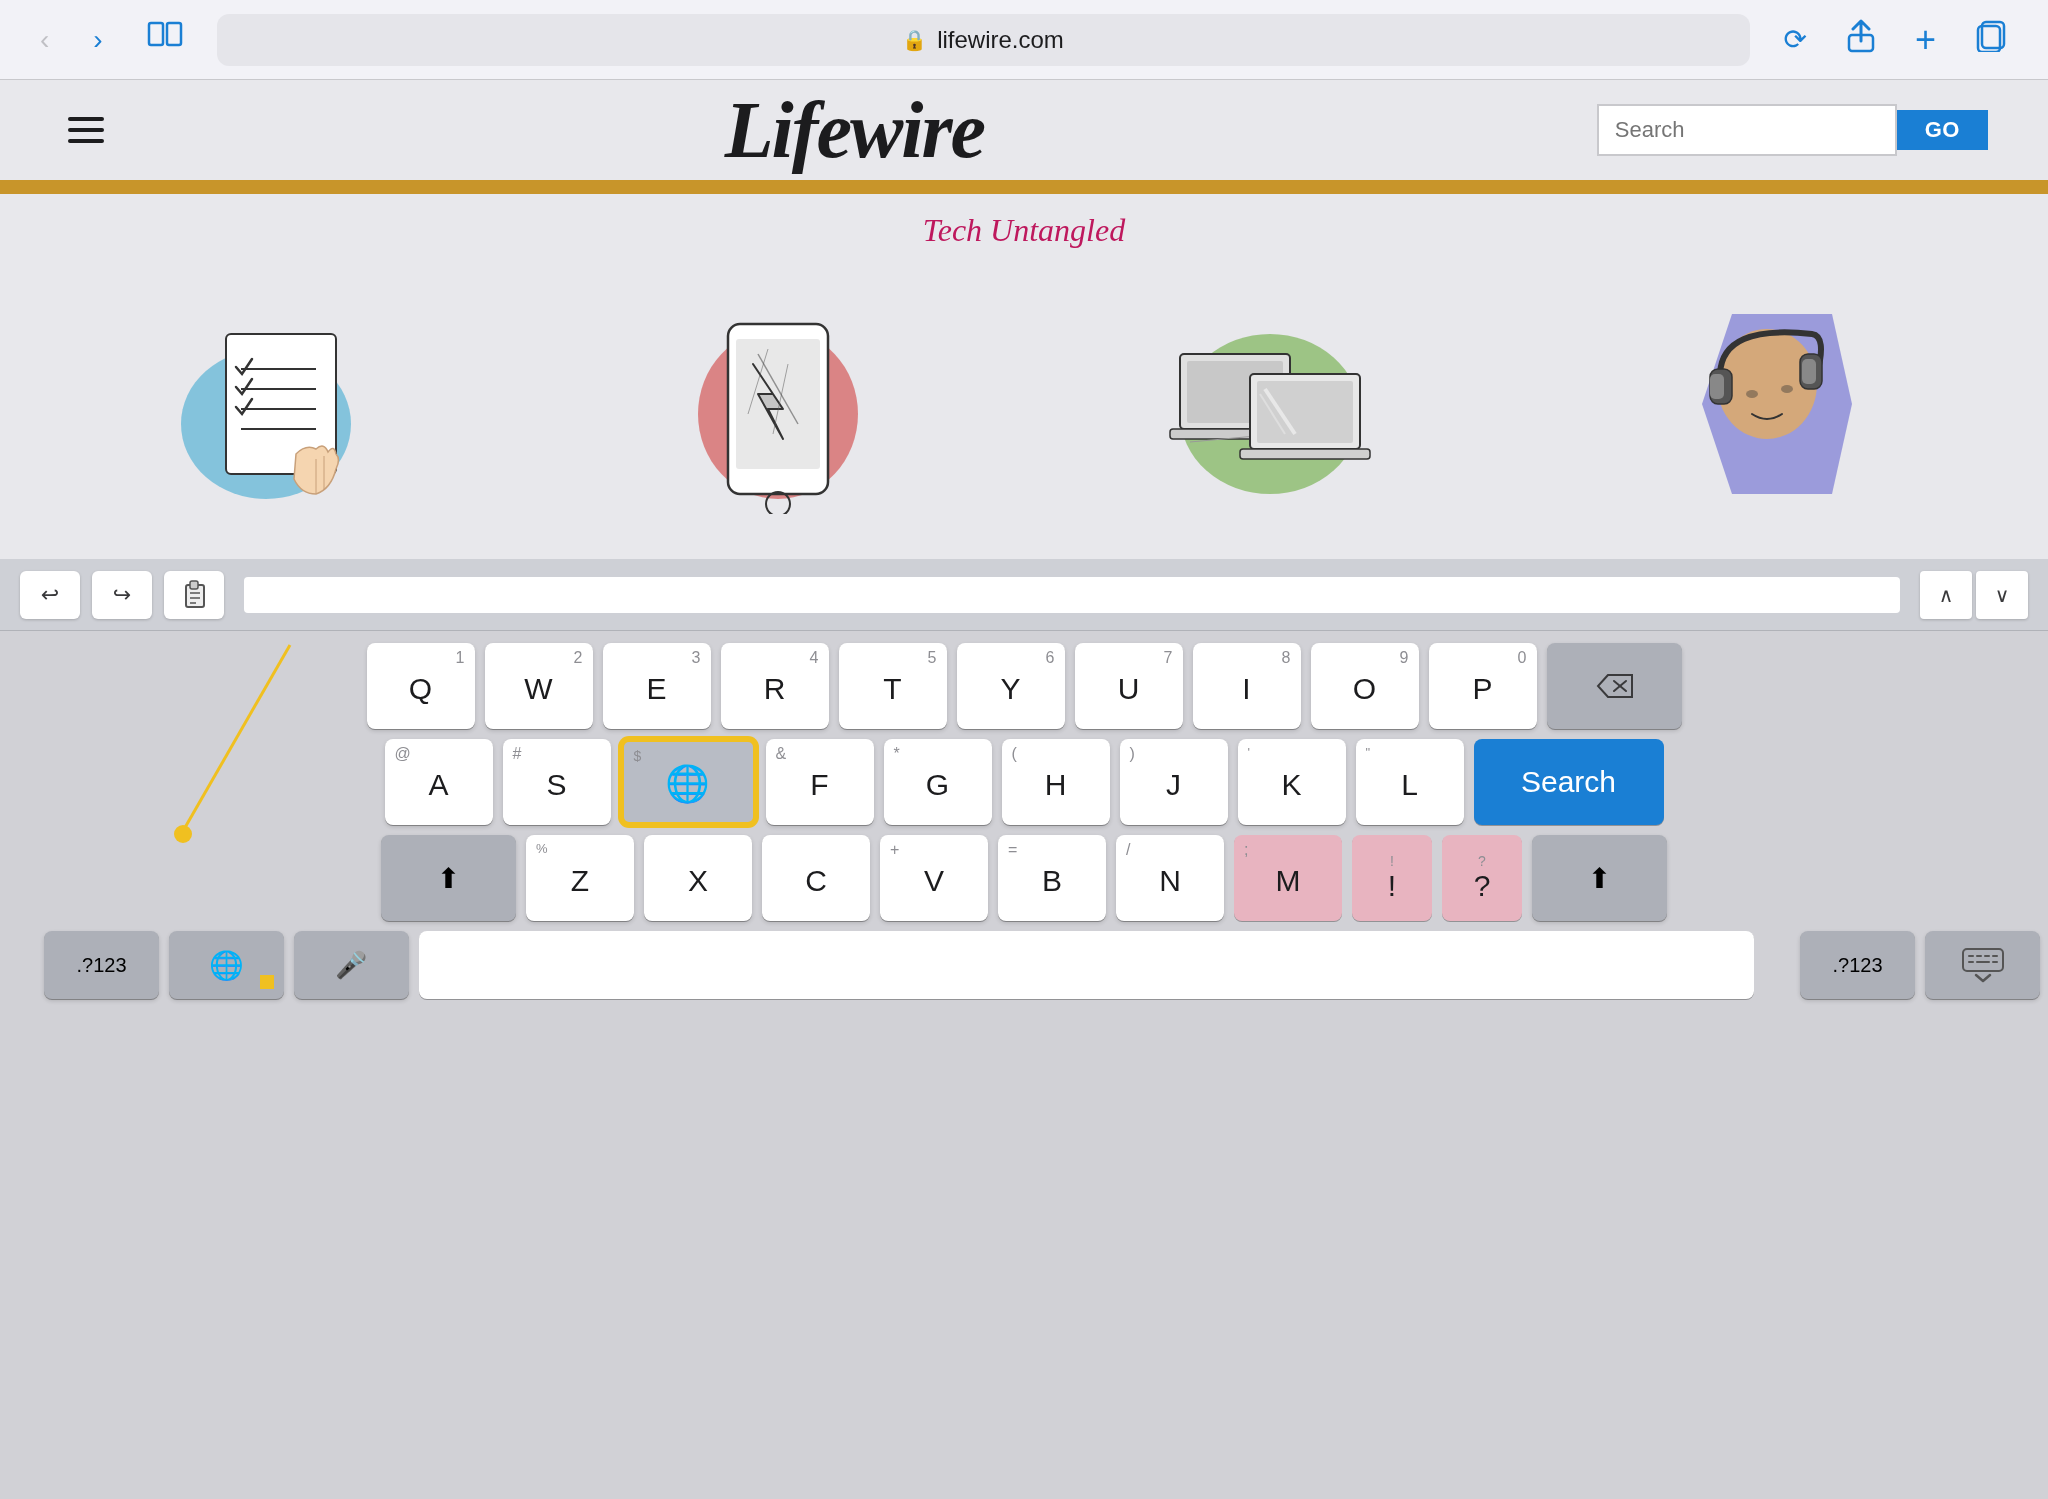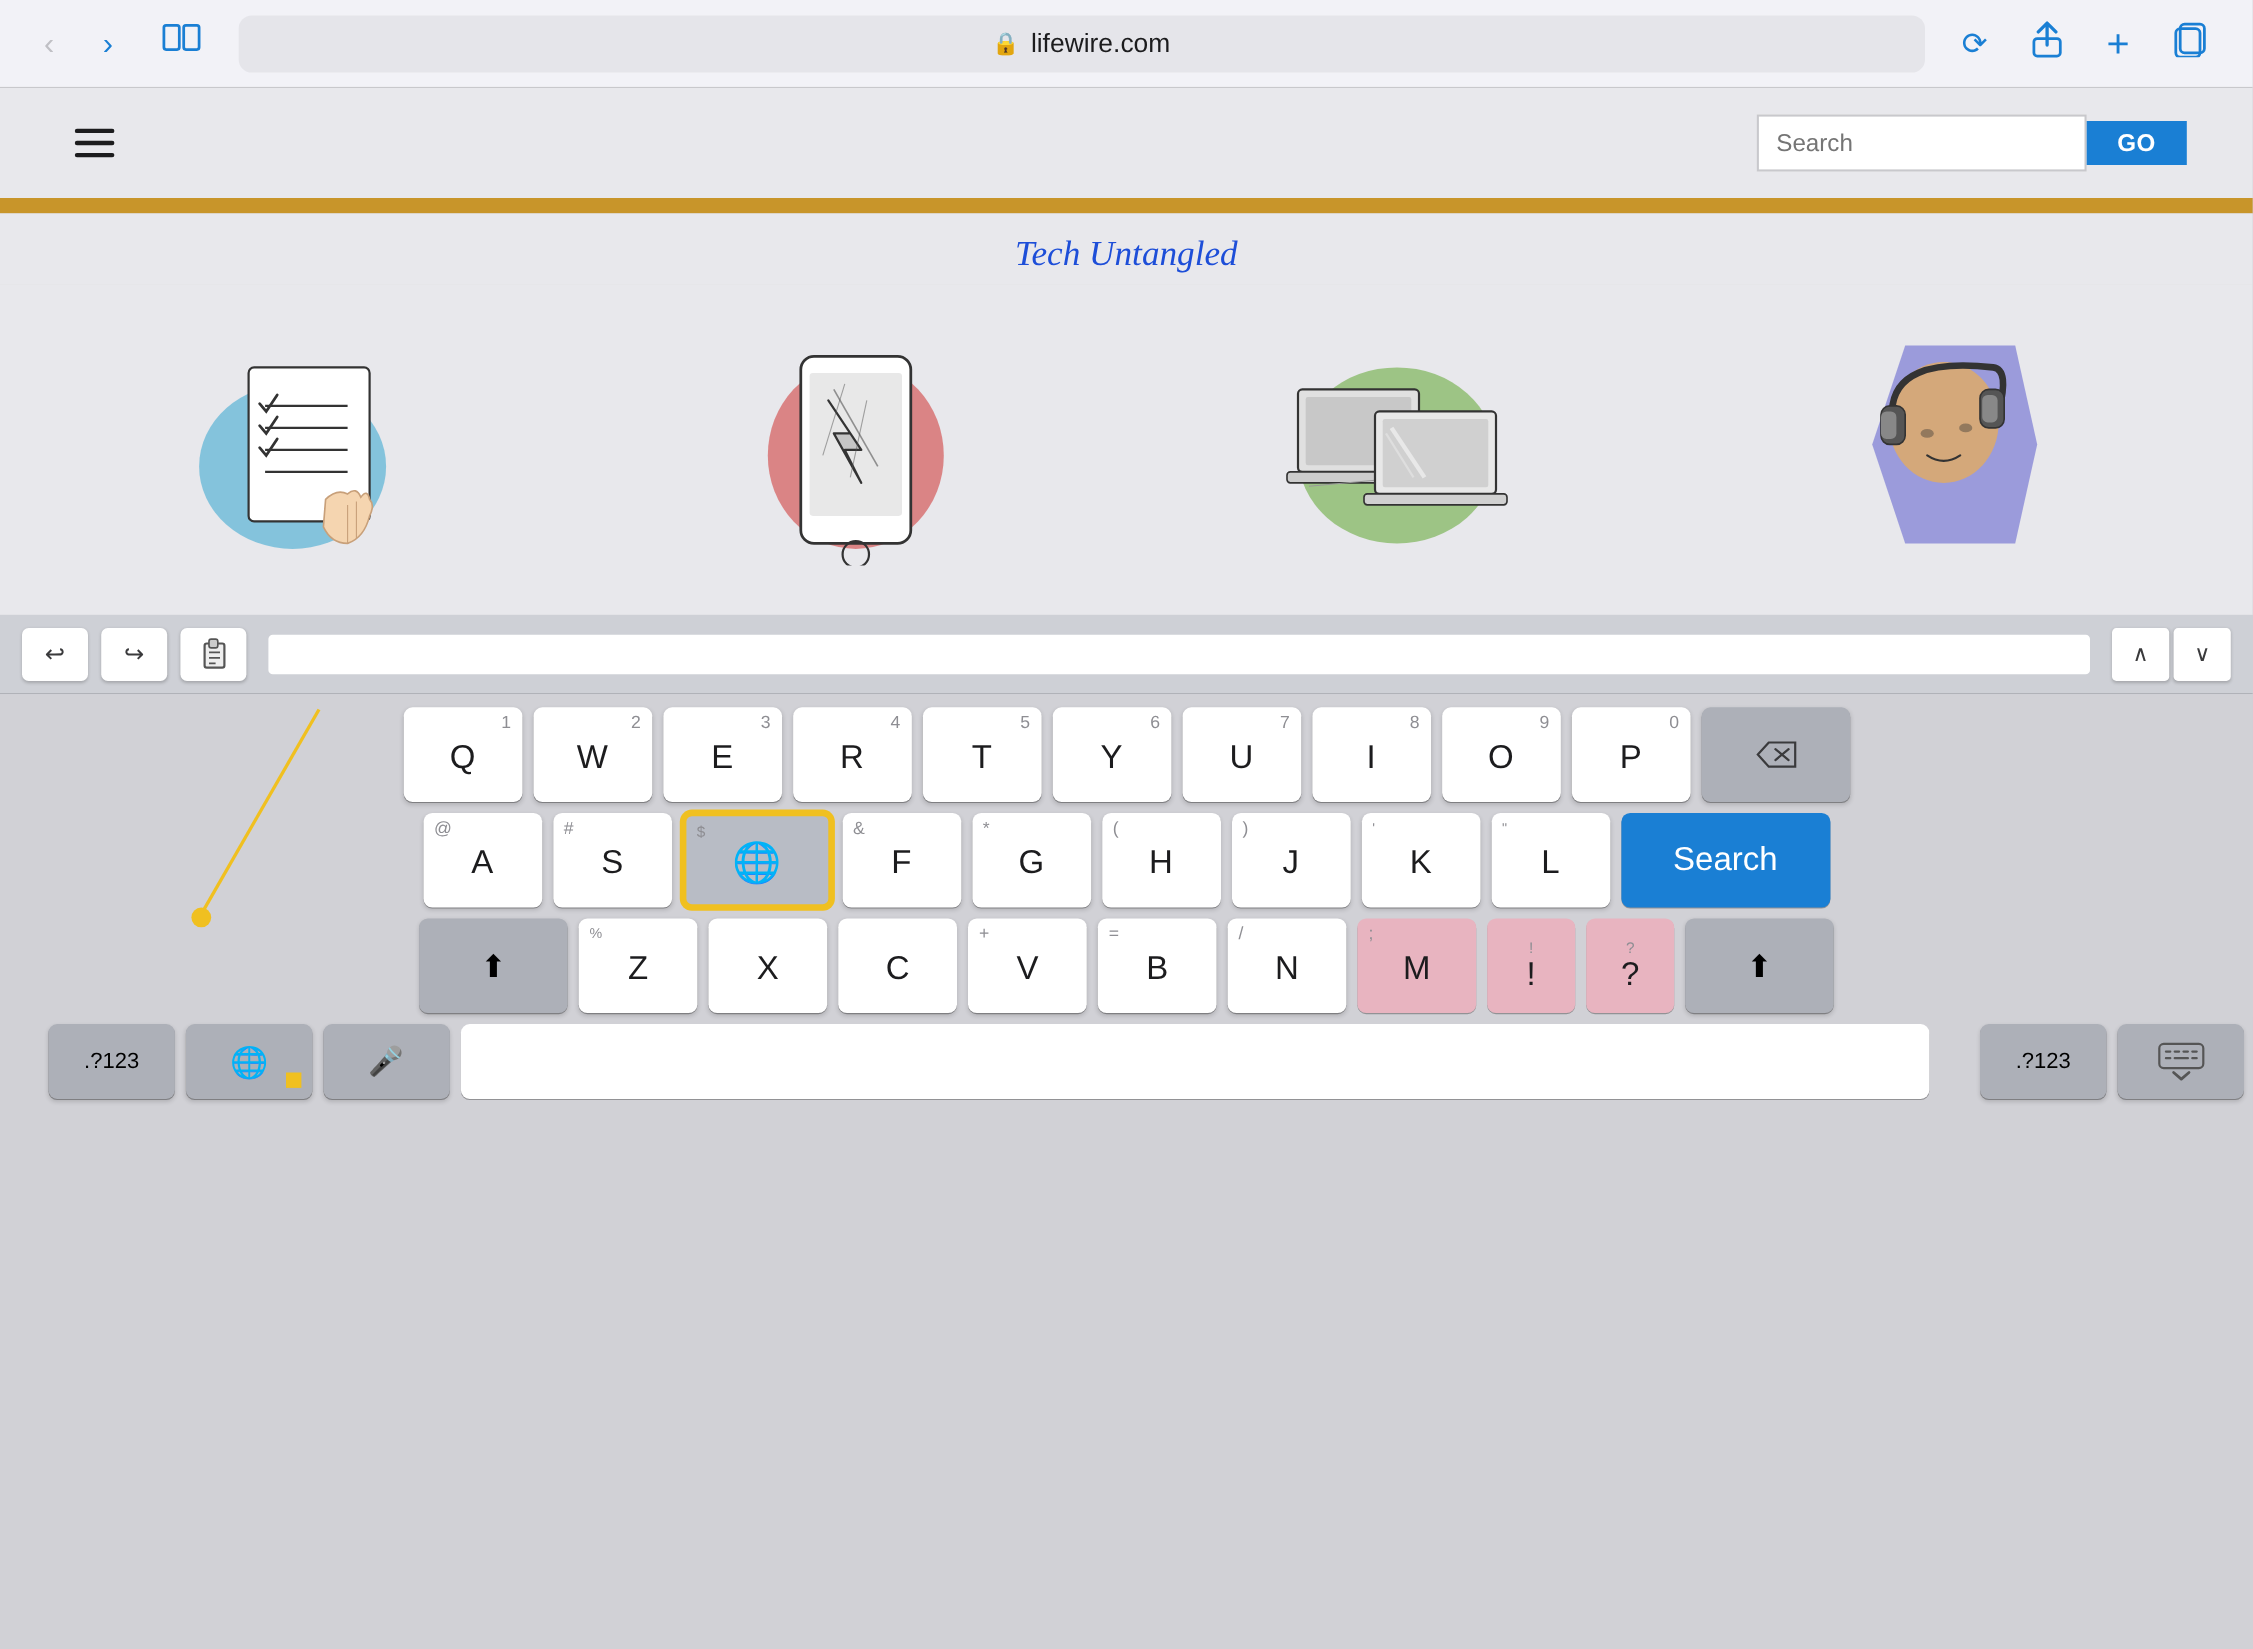--- a/index.html
+++ b/index.html
@@ -137,21 +137,21 @@
       height: 14px;
     }
 
     
     .tagline-bar {
       background: #e8e8ec;
       text-align: center;
       padding: 18px 0 10px;
       font-size: 32px;
       font-style: italic;
-      color: #1d4ed8;
+      color: #be185d;
       font-family: Georgia, serif;
       font-weight: 400;
     }
 
     
     .hero-section {
       background: #e8e8ec;
       display: flex;
       justify-content: space-around;
       align-items: center;
@@ -355,20 +355,21 @@
     </button>
   </div>
 </div>
 
 <div class="website-header">
   <button class="hamburger-btn">
     <div class="hamburger-line"></div>
     <div class="hamburger-line"></div>
     <div class="hamburger-line"></div>
   </button>
+  <div class="site-logo">Lifewire</div>
   <div class="site-search-area">
     <input class="site-search-input" type="text" placeholder="Search" style="">
     <button class="site-search-go">GO</button>
   </div>
 </div>
 
 <div class="gold-bar"></div>
 
 <div class="tagline-bar">Tech Untangled</div>
 

